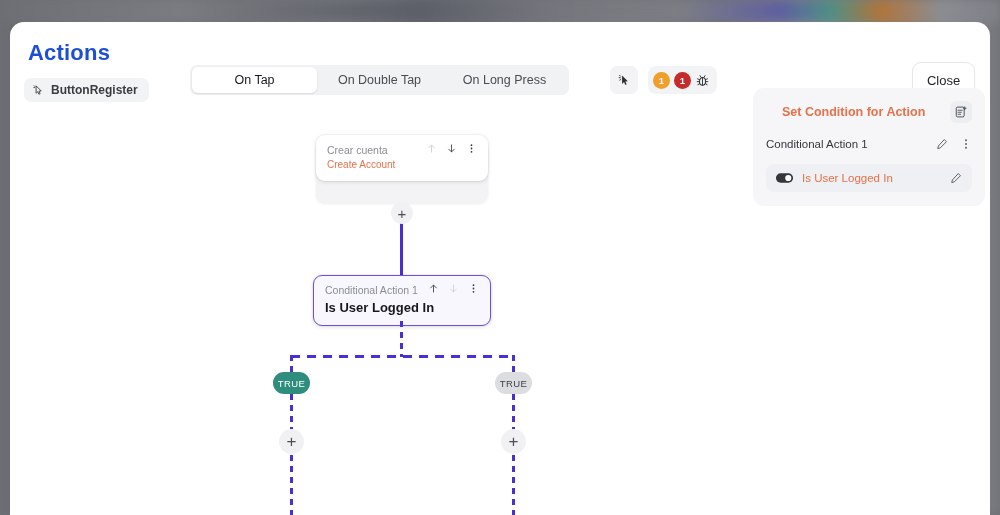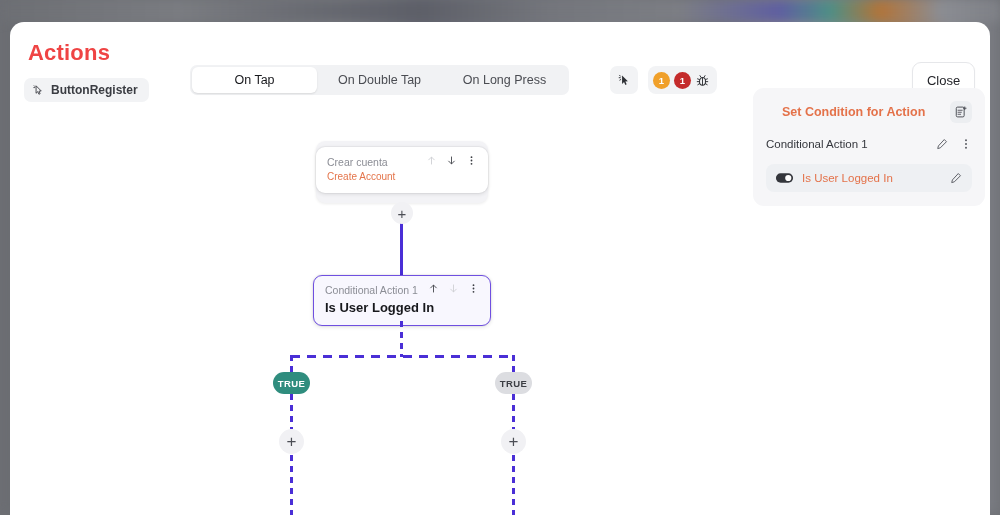--- a/index.html
+++ b/index.html
@@ -35,21 +35,21 @@
     position: absolute; left: 10px; top: 22px;
     width: 980px; height: 493px;
     background: #ffffff;
     border-radius: 14px 14px 0 0;
     overflow: hidden;
   }
 
   
   #title {
     position: absolute; left: 18px; top: 18px;
-    font-size: 22px; font-weight: 700; color: #ef4444; letter-spacing: .2px;
+    font-size: 22px; font-weight: 700; color: #1d4ed8; letter-spacing: .2px;
   }
   #chip {
     position: absolute; left: 14px; top: 56px;
     display: flex; align-items: center; gap: 6px;
     background: #f2f3f5; border-radius: 7px;
     padding: 5px 11px 5px 8px;
   }
   #chip .chip-label { font-size: 12px; font-weight: 700; color: #3a3c42; }
 
   
@@ -97,21 +97,21 @@
     position: absolute; background: #fff; border-radius: 9px;
     box-shadow: 0 1px 4px rgba(0,0,0,.12), 0 0 0 1px rgba(0,0,0,.03);
     padding: 9px 11px 11px 11px;
   }
   .node-top { display: flex; align-items: flex-start; }
   .node-sub { font-size: 10.5px; color: #8b8d95; flex: 1; }
   .node-ctrls { display: flex; align-items: center; gap: 9px; margin-top: -1px; }
   .node-title { font-size: 13px; font-weight: 700; color: #17181c; margin-top: 5px; }
   .node-accent { font-size: 10px; color: #e4744a; margin-top: 3px; }
 
-  #node-auth { left: 306px; top: 39px; width: 172px; }
+  #node-auth { left: 306px; top: 27px; width: 172px; }
   #node-auth-shadow {
     position: absolute; left: 306px; top: 33px; width: 172px; height: 62px;
     background: #f3f3f6; border-radius: 9px; box-shadow: 0 1px 3px rgba(0,0,0,.08);
   }
   #node-cond {
     left: 303px; top: 167px; width: 178px;
     border: 1.6px solid #6f4fe0; background: #f8f7fe;
     padding: 8px 11px 10px 11px;
   }
   #node-cond .node-title { margin-top: 4px; }
@@ -131,21 +131,21 @@
   .plus-btn {
     position: absolute; width: 22px; height: 22px; border-radius: 50%;
     background: #f1f1f4; display: flex; align-items: center; justify-content: center;
     font-size: 15px; color: #4c4e55; cursor: pointer; line-height: 1;
   }
   .plus-btn.big { width: 25px; height: 25px; font-size: 17px; }
 
   .branch-badge {
     position: absolute; height: 22px; border-radius: 11px;
     display: flex; align-items: center; justify-content: center;
-    font-size: 9.5px; font-weight: 700; letter-spacing: .4px; cursor: pointer;
+    font-size: 9.5px; font-weight: 400; letter-spacing: .4px; cursor: pointer;
   }
   #badge-true { left: 263px; top: 264px; width: 37px; background: #2f8d7e; color: #fff; }
   #badge-false { left: 485px; top: 264px; width: 37px; background: #dcdde1; color: #3c3e44; }
 
   
   #panel {
     position: absolute; right: 5px; top: 66px; width: 232px;
     background: #f6f6f8; border-radius: 11px; padding: 13px 13px 14px 13px;
   }
   #panel-head { display: flex; align-items: center; justify-content: space-between; margin-left: 16px; }

